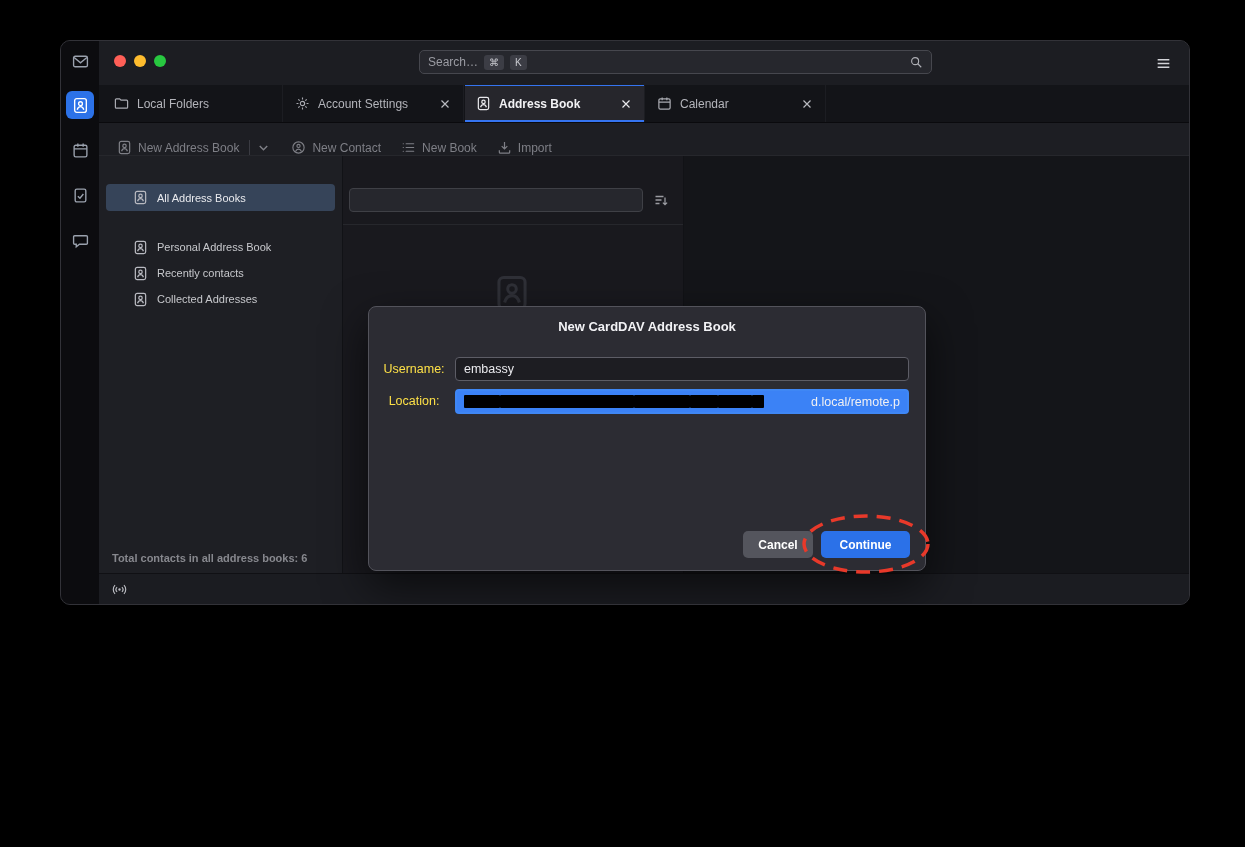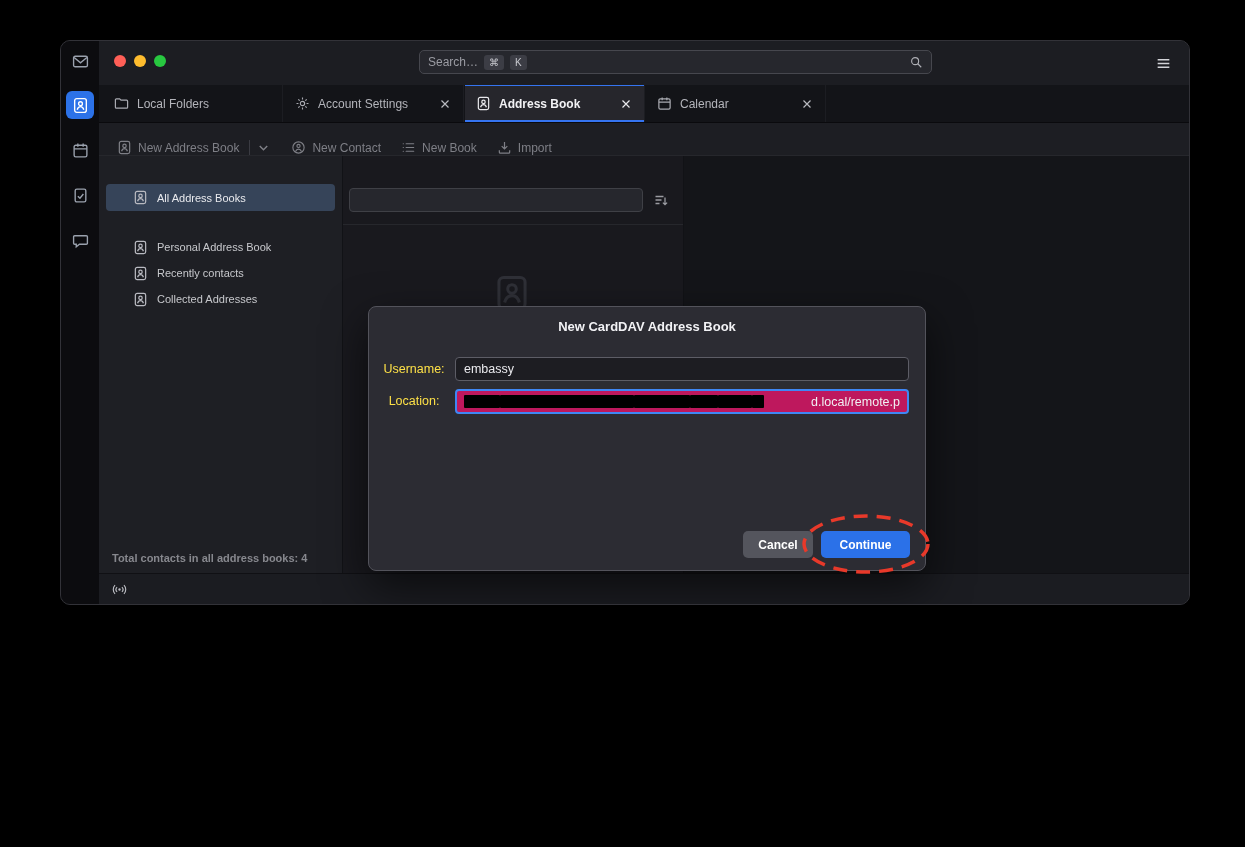--- a/index.html
+++ b/index.html
@@ -82,21 +82,21 @@
   .dialog { position:absolute; left:307px; top:265px; width:558px; height:265px; background:#2c2c33;
             border:1px solid #53535b; border-radius:8px; box-shadow:0 16px 44px rgba(0,0,0,.6); z-index:5; }
   .dtitle { position:absolute; left:0; right:0; top:12px; text-align:center; color:#f2f2f5;
             font-size:13px; font-weight:700; }
   .dlabel { position:absolute; left:10px; width:70px; text-align:center; color:#fde047; font-size:12.5px; }
   .dlabel.u { top:55px; } .dlabel.l { top:87px; }
   .dinput { position:absolute; left:86px; width:454px; height:24px; background:#1d1d22;
             border:1px solid #5d5d66; border-radius:4px; color:#eaeaee; font-size:12.5px; padding:0 8px;
             outline:none; font-family:"Liberation Sans", sans-serif; }
   .dinput.u { top:50px; }
-  .dlocation { position:absolute; left:86px; top:82px; width:454px; height:25px; background:#be185d;
+  .dlocation { position:absolute; left:86px; top:82px; width:454px; height:25px; background:#3b82f6;
                border:2px solid #3f87f5; border-radius:4px; display:flex; align-items:center;
                padding:0 7px; overflow:hidden; }
   .redact { height:13px; background:#000; border-radius:1px; flex:0 0 auto; }
   .loc-tail { margin-left:auto; color:#f0f0f3; font-size:12.5px; white-space:nowrap; }
   .dbtn { position:absolute; top:224px; height:27px; border:none; border-radius:5px; color:#fff;
           font-size:12px; font-weight:700; display:flex; align-items:center; justify-content:center;
           font-family:"Liberation Sans", sans-serif; }
   .dbtn.cancel { left:374px; width:70px; background:#54555d; }
   .dbtn.continue { left:452px; width:89px; background:#2b71e8; }
   .annotation { position:absolute; left:427px; top:201px; width:140px; height:73px; pointer-events:none; z-index:6; }
@@ -324,21 +324,21 @@
           <span class="icon">
               <svg viewBox="0 0 16 16" fill="none" stroke="currentColor" stroke-width="1.3">
                 <rect x="2.5" y="1.5" width="11" height="13" rx="2"></rect>
                 <circle cx="8" cy="6.3" r="1.8"></circle>
                 <path d="M4.9 12c.5-1.9 1.6-2.9 3.1-2.9s2.6 1 3.1 2.9"></path>
               </svg>
             </span>
           <span>Collected Addresses</span>
         </div>
       </div>
-      <div class="books-status">Total contacts in all address books: 4</div>
+      <div class="books-status">Total contacts in all address books: 6</div>
     </div>
 
     <div class="contactsPane">
       <div class="cheader"></div>
       <input class="csearch" type="text" value="" style="">
       <span class="icon coptions">
           <svg viewBox="0 0 16 16" fill="none" stroke="currentColor" stroke-width="1.3">
             <path d="M2.5 4.5h8M2.5 8h6M2.5 11.5h4M12 5.5v7M9.9 10.6L12 12.7l2.1-2.1"></path>
           </svg>
         </span>

